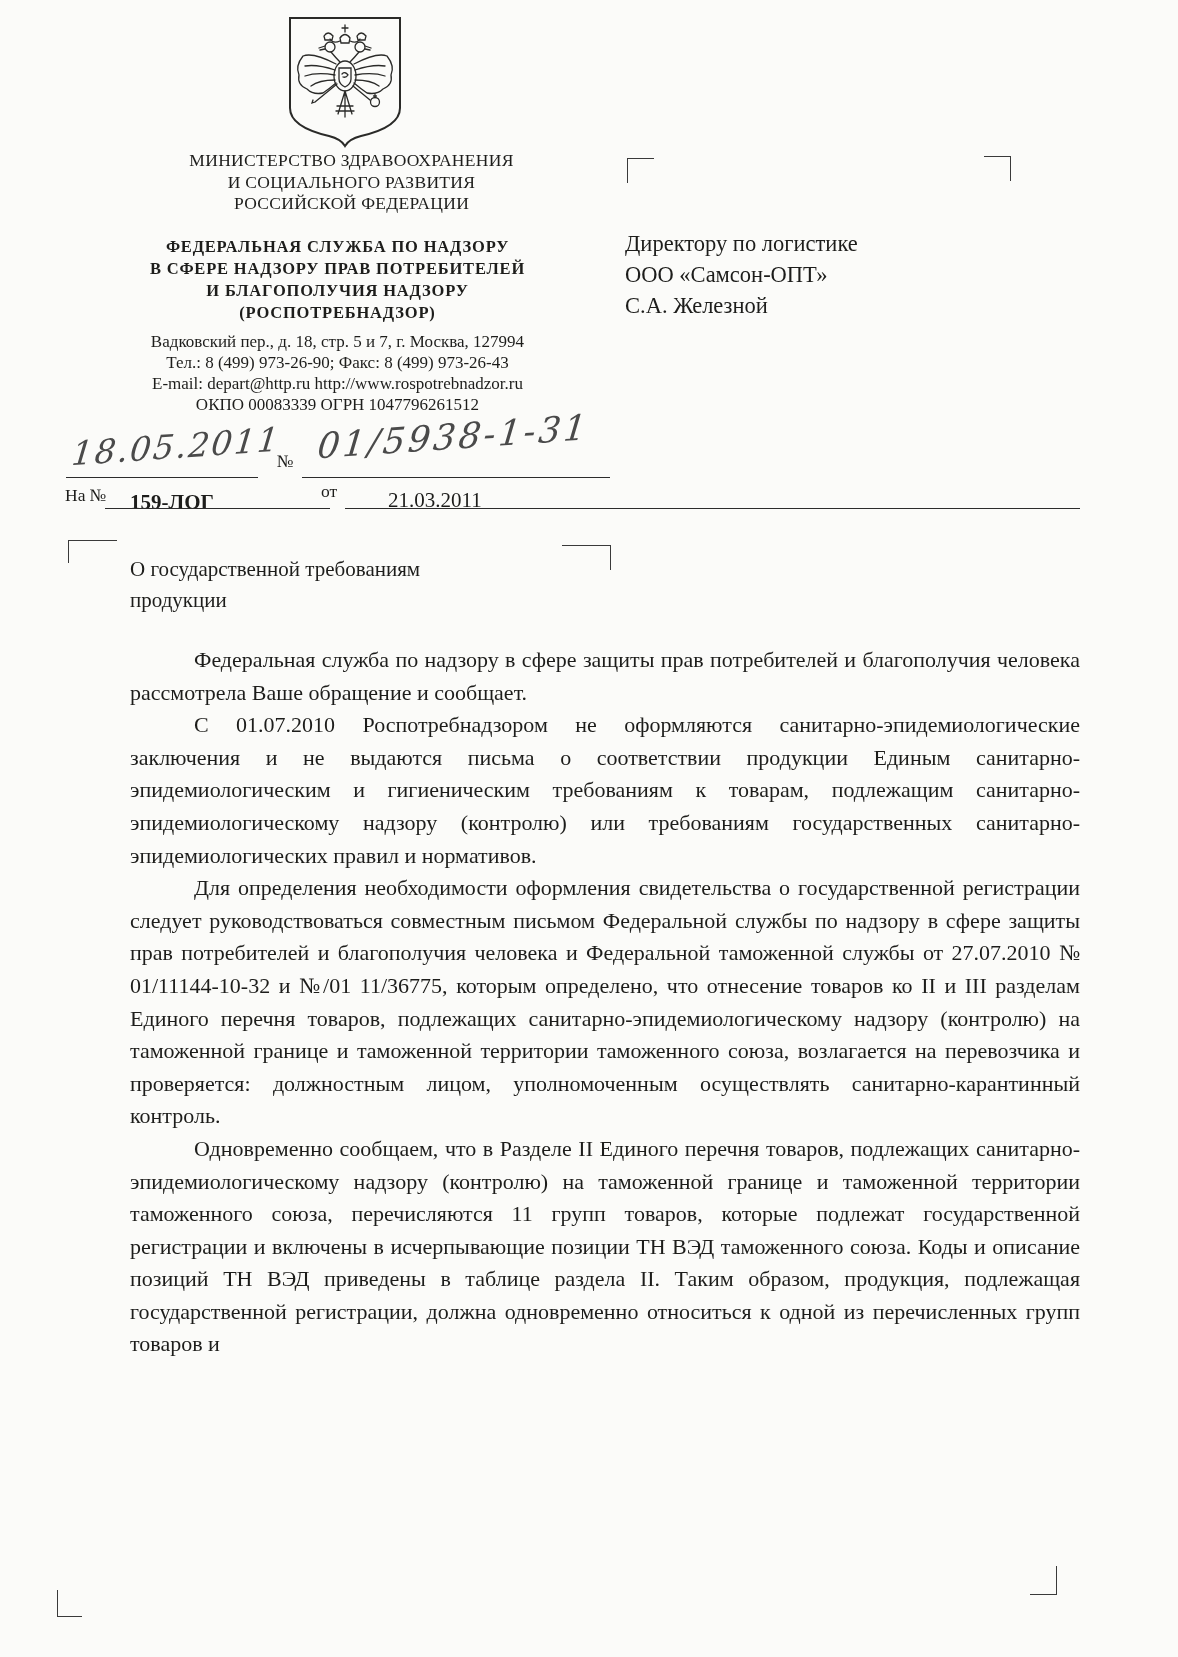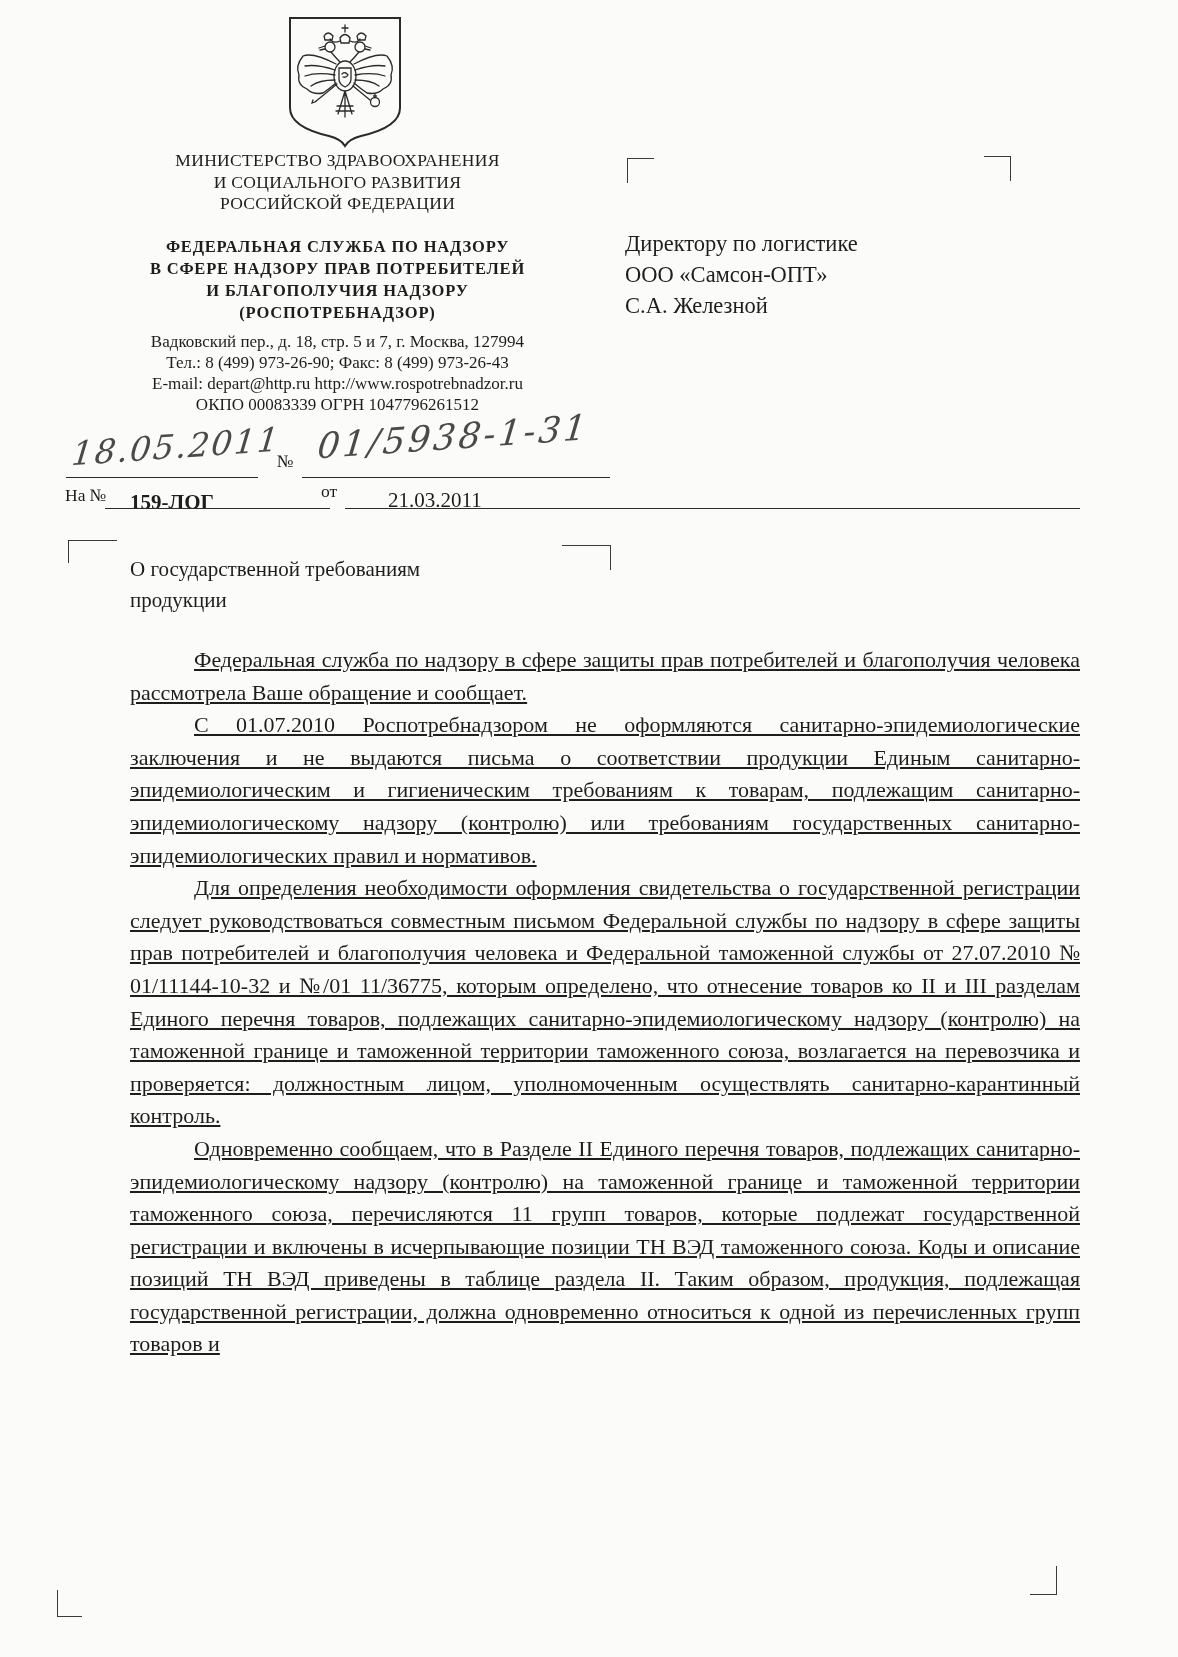--- a/index.html
+++ b/index.html
@@ -8,21 +8,21 @@
     width:1178px;height:1657px;
     margin:0 auto;
     background:#fbfbf9;
     font-family:"Liberation Serif", serif;
     color:#1d1d1b;
     overflow:hidden;
   }
   .abs{position:absolute;}
   .center{text-align:center;}
   
-  .ministry{left:95px;top:150px;width:485px;font-size:17.5px;line-height:21.5px;letter-spacing:.3px;}
+  .ministry{left:109px;top:150px;width:485px;font-size:17.5px;line-height:21.5px;letter-spacing:.3px;}
   .agency{left:75px;top:236px;width:525px;font-weight:bold;font-size:16.5px;line-height:22px;letter-spacing:.8px;}
   .contacts{left:75px;top:331px;width:525px;font-size:17px;line-height:21px;}
   
   .recipient{left:625px;top:228px;font-size:22.5px;line-height:31px;}
   .m-tl{border-left:1.5px solid #3a3a3a;border-top:1.5px solid #3a3a3a;}
   .m-tr{border-right:1.5px solid #3a3a3a;border-top:1.5px solid #3a3a3a;}
   .m-bl{border-left:1.5px solid #3a3a3a;border-bottom:1.5px solid #3a3a3a;}
   .m-br{border-right:1.5px solid #3a3a3a;border-bottom:1.5px solid #3a3a3a;}
   
   .rule{border-top:1.8px solid #2c2c2c;height:0;}
@@ -33,21 +33,21 @@
     white-space:nowrap;
     transform-origin:left top;
   }
   .hand-date{left:74px;top:434px;font-size:33px;letter-spacing:2px;transform:rotate(-4deg) skewX(-10deg);}
   .hand-num{left:320px;top:426px;font-size:35px;letter-spacing:3px;transform:rotate(-4deg) skewX(-10deg);}
   .lbl{font-size:17.5px;}
   .refval{font-size:21px;}
   
   .subject{left:130px;top:554px;font-size:21px;line-height:31px;}
   .body-text{left:130px;top:644px;width:950px;font-size:22px;line-height:32.6px;text-align:justify;}
-  .body-text p{margin:0;text-indent:64px;text-decoration:underline;}
+  .body-text p{margin:0;text-indent:64px;}
   .emblem{left:283px;top:13px;}
 </style>
 </head>
 <body>
 
 <div class="page">
 
   <div class="abs emblem">
     <svg width="124" height="136" viewBox="0 0 124 136" fill="none" stroke="#2a2a28" stroke-width="1.3" stroke-linecap="round">
       <path d="M7,5 H117 V95 Q117,114 78,123 Q66,126 62,133 Q58,126 46,123 Q7,114 7,95 Z" stroke-width="2"></path>

